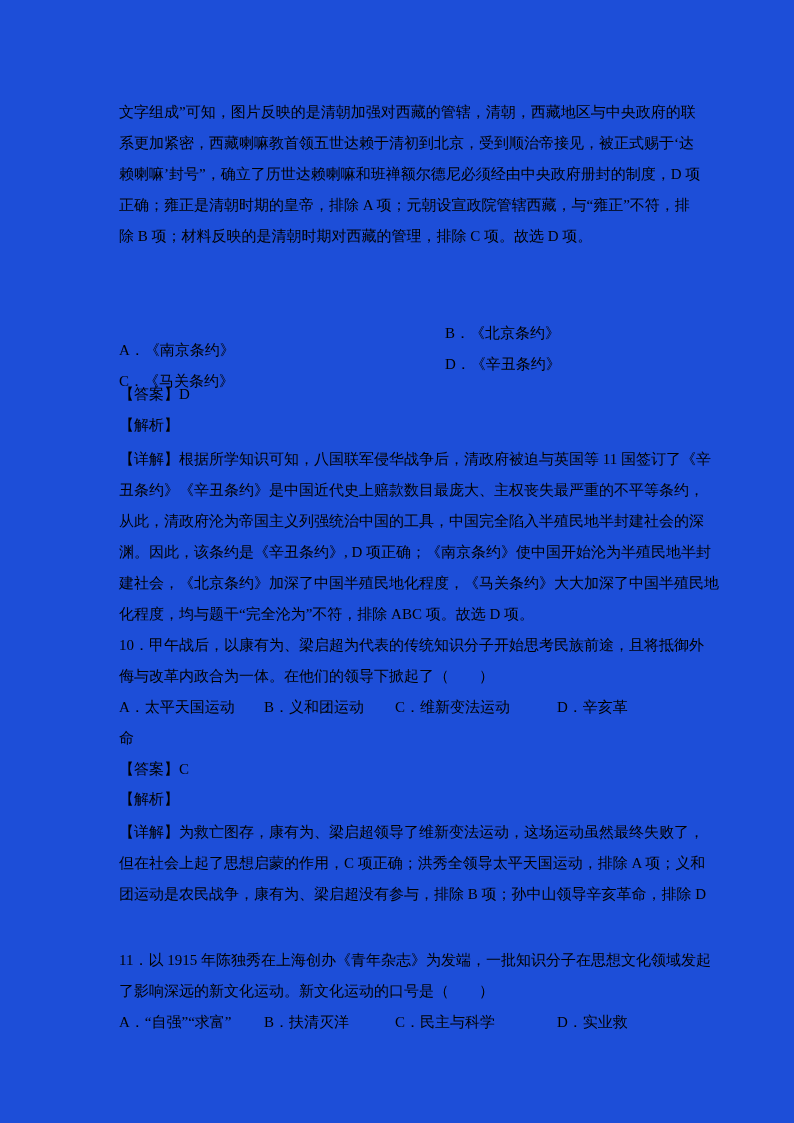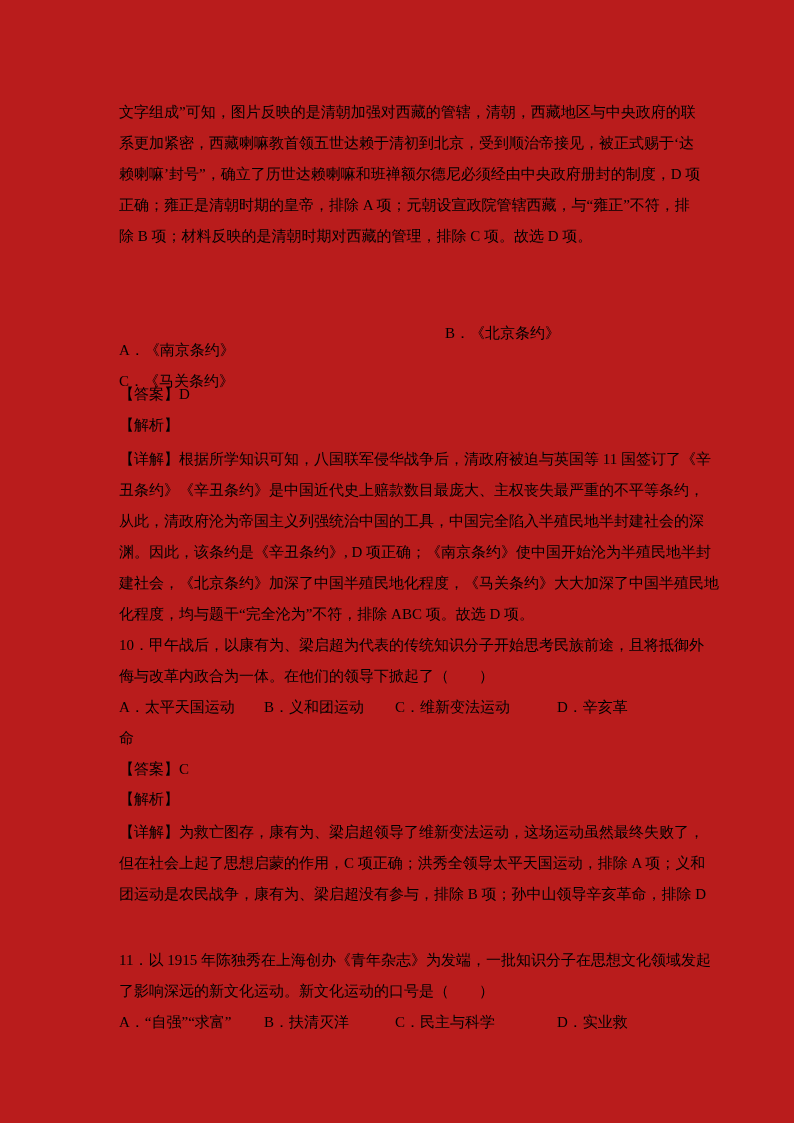--- a/index.html
+++ b/index.html
@@ -1,20 +1,20 @@
 <!DOCTYPE html>
 <html><head>
 <meta charset="utf-8">
 <style>
   html, body { margin: 0; padding: 0; background: #e8e8e8; }
   .page {
     position: relative;
     width: 794px;
     height: 1123px;
-    background: #b91c1c;
+    background: #1d4ed8;
     font-family: "Liberation Serif", "DejaVu Sans", serif;
     font-size: 15px;
     color: #000000;
     overflow: hidden;
     margin: 0 auto;
   }
   .block {
     position: absolute;
     left: 119px;
     width: 562px;
@@ -55,20 +55,21 @@
   </div>
 
 
   <div class="block" style="top:318px">
     <div class="line optrow">
       <span class="opt c0">A．《南京条约》</span>
       <span class="opt c1">B．《北京条约》</span>
     </div>
     <div class="line optrow">
       <span class="opt c0">C．《马关条约》</span>
+      <span class="opt c1">D．《辛丑条约》</span>
     </div>
   </div>
 
   <div class="block" style="top:379px">
     <div class="line">【答案】D</div>
   </div>
   <div class="block" style="top:410px">
     <div class="line">【解析】</div>
   </div>
   <div class="block" style="top:444px">

